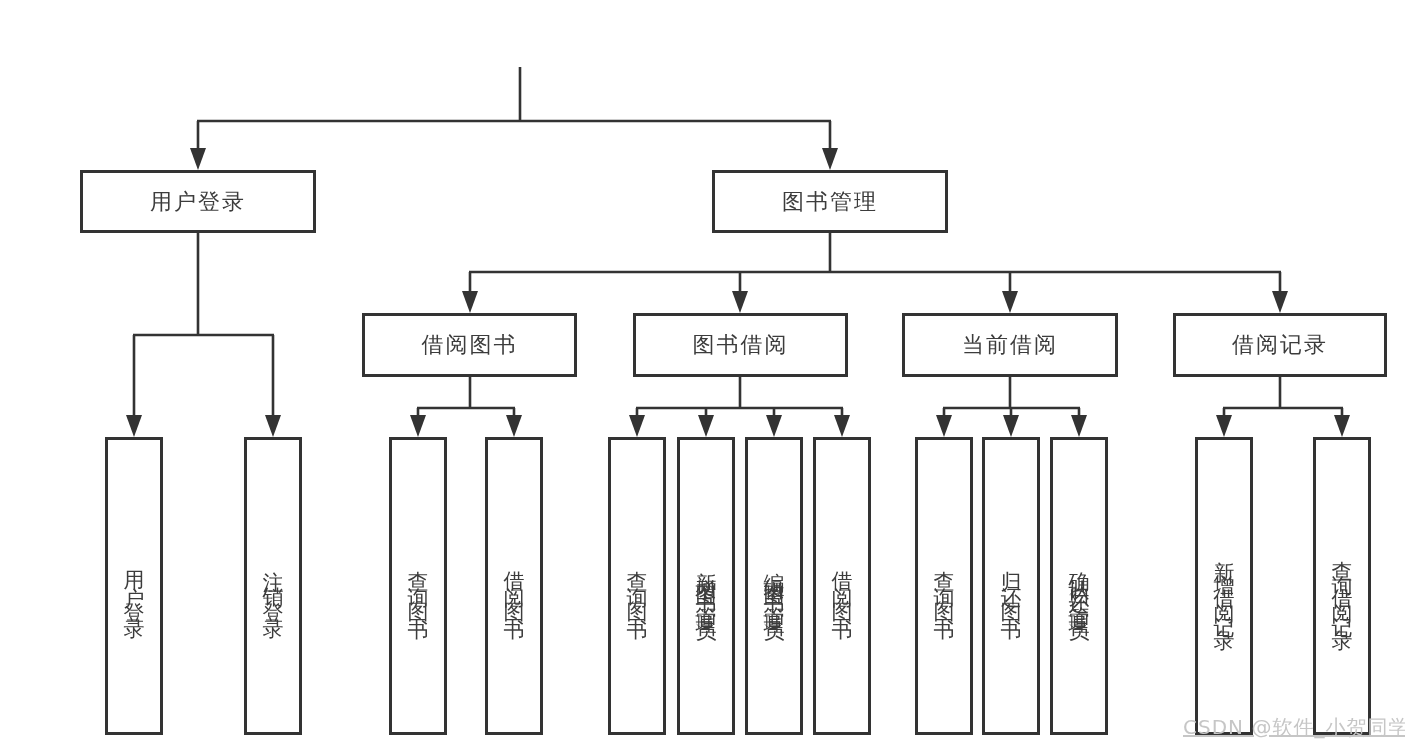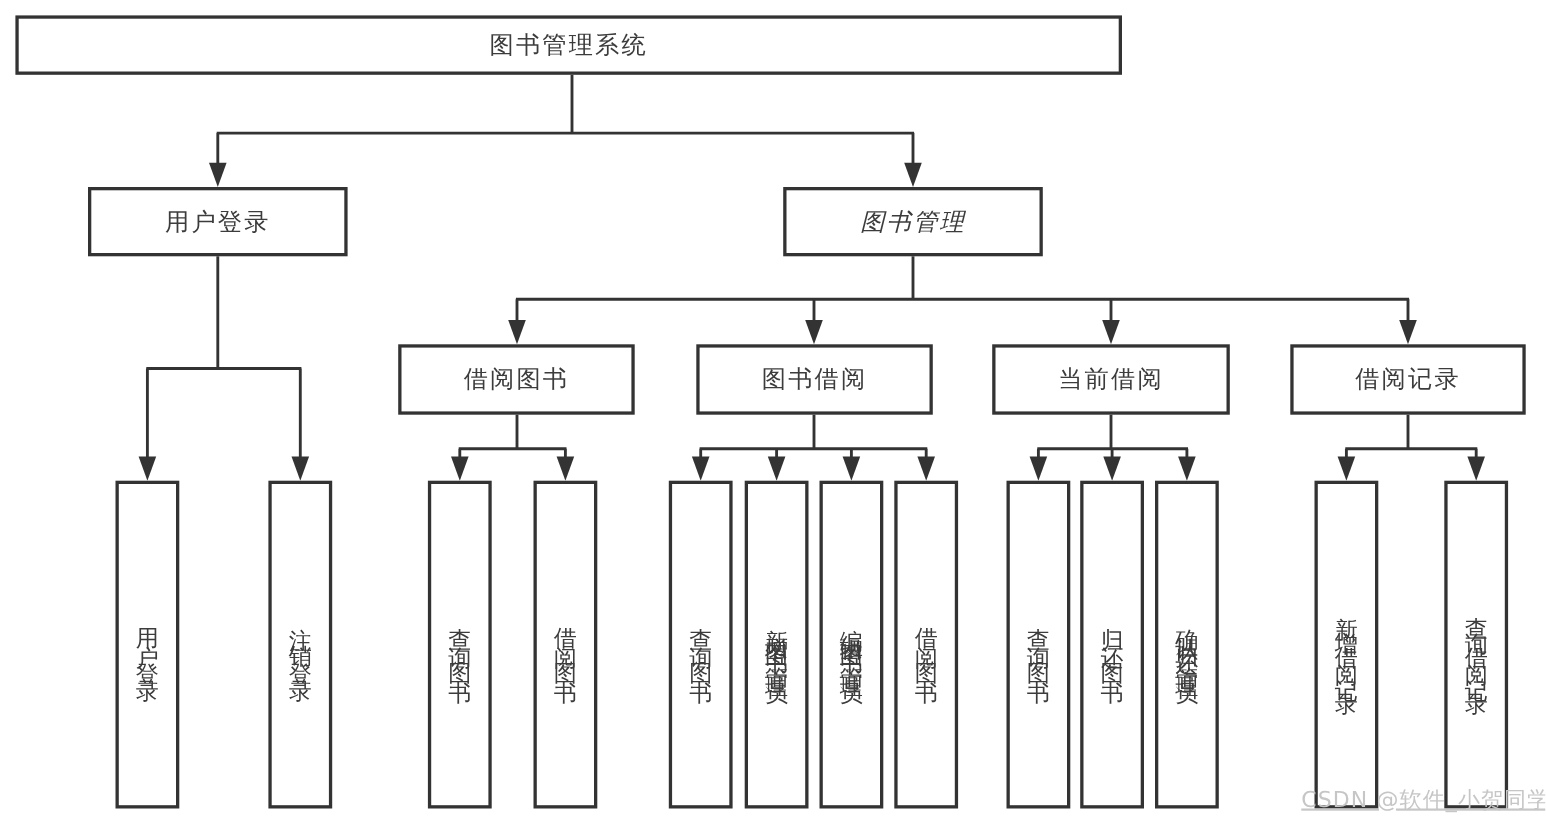--- a/index.html
+++ b/index.html
@@ -18,21 +18,21 @@
     letter-spacing:2px;font-size:21px;
     display:flex;align-items:center;justify-content:center;
   }
   .leaf-short{letter-spacing:16px;}
   .leaf-med{letter-spacing:14px;}
   .leaf-long{letter-spacing:7px;font-size:21px;}
   
   .n-root{left:14px;top:14px;width:1006px;height:54px;}
   
   .n-userlogin{left:80px;top:170px;width:236px;height:63px;}
-  .n-bookmgmt{left:712px;top:170px;width:236px;height:63px;font-style:italic;}
+  .n-bookmgmt{left:712px;top:170px;width:236px;height:63px;}
   
   .n-recommend{left:362px;top:313px;width:215px;height:64px;}
   .n-borrowing{left:633px;top:313px;width:215px;height:64px;}
   .n-current{left:902px;top:313px;width:216px;height:64px;}
   .n-records{left:1173px;top:313px;width:214px;height:64px;}
   
   .lf{top:437px;width:58px;height:298px;}
   .lf1{left:105px;}  .lf2{left:244px;}
   .lf3{left:389px;}  .lf4{left:485px;}
   .lf5{left:608px;}  .lf6{left:677px;}
@@ -75,23 +75,20 @@
         <polygon points="766,415 782,415 774,437"></polygon>
         <polygon points="834,415 850,415 842,437"></polygon>
         <polygon points="936,415 952,415 944,437"></polygon>
         <polygon points="1003,415 1019,415 1011,437"></polygon>
         <polygon points="1071,415 1087,415 1079,437"></polygon>
         <polygon points="1216,415 1232,415 1224,437"></polygon>
         <polygon points="1334,415 1350,415 1342,437"></polygon>
       </g>
   </svg>
 
-  <div class="node n-root">
-    <span>图书管理系统</span>
-  </div>
 
   <div class="node n-userlogin">
     <span>用户登录</span>
   </div>
   <div class="node n-bookmgmt">
     <span>图书管理</span>
   </div>
 
   <div class="node n-recommend">
     <span>借阅图书</span>

